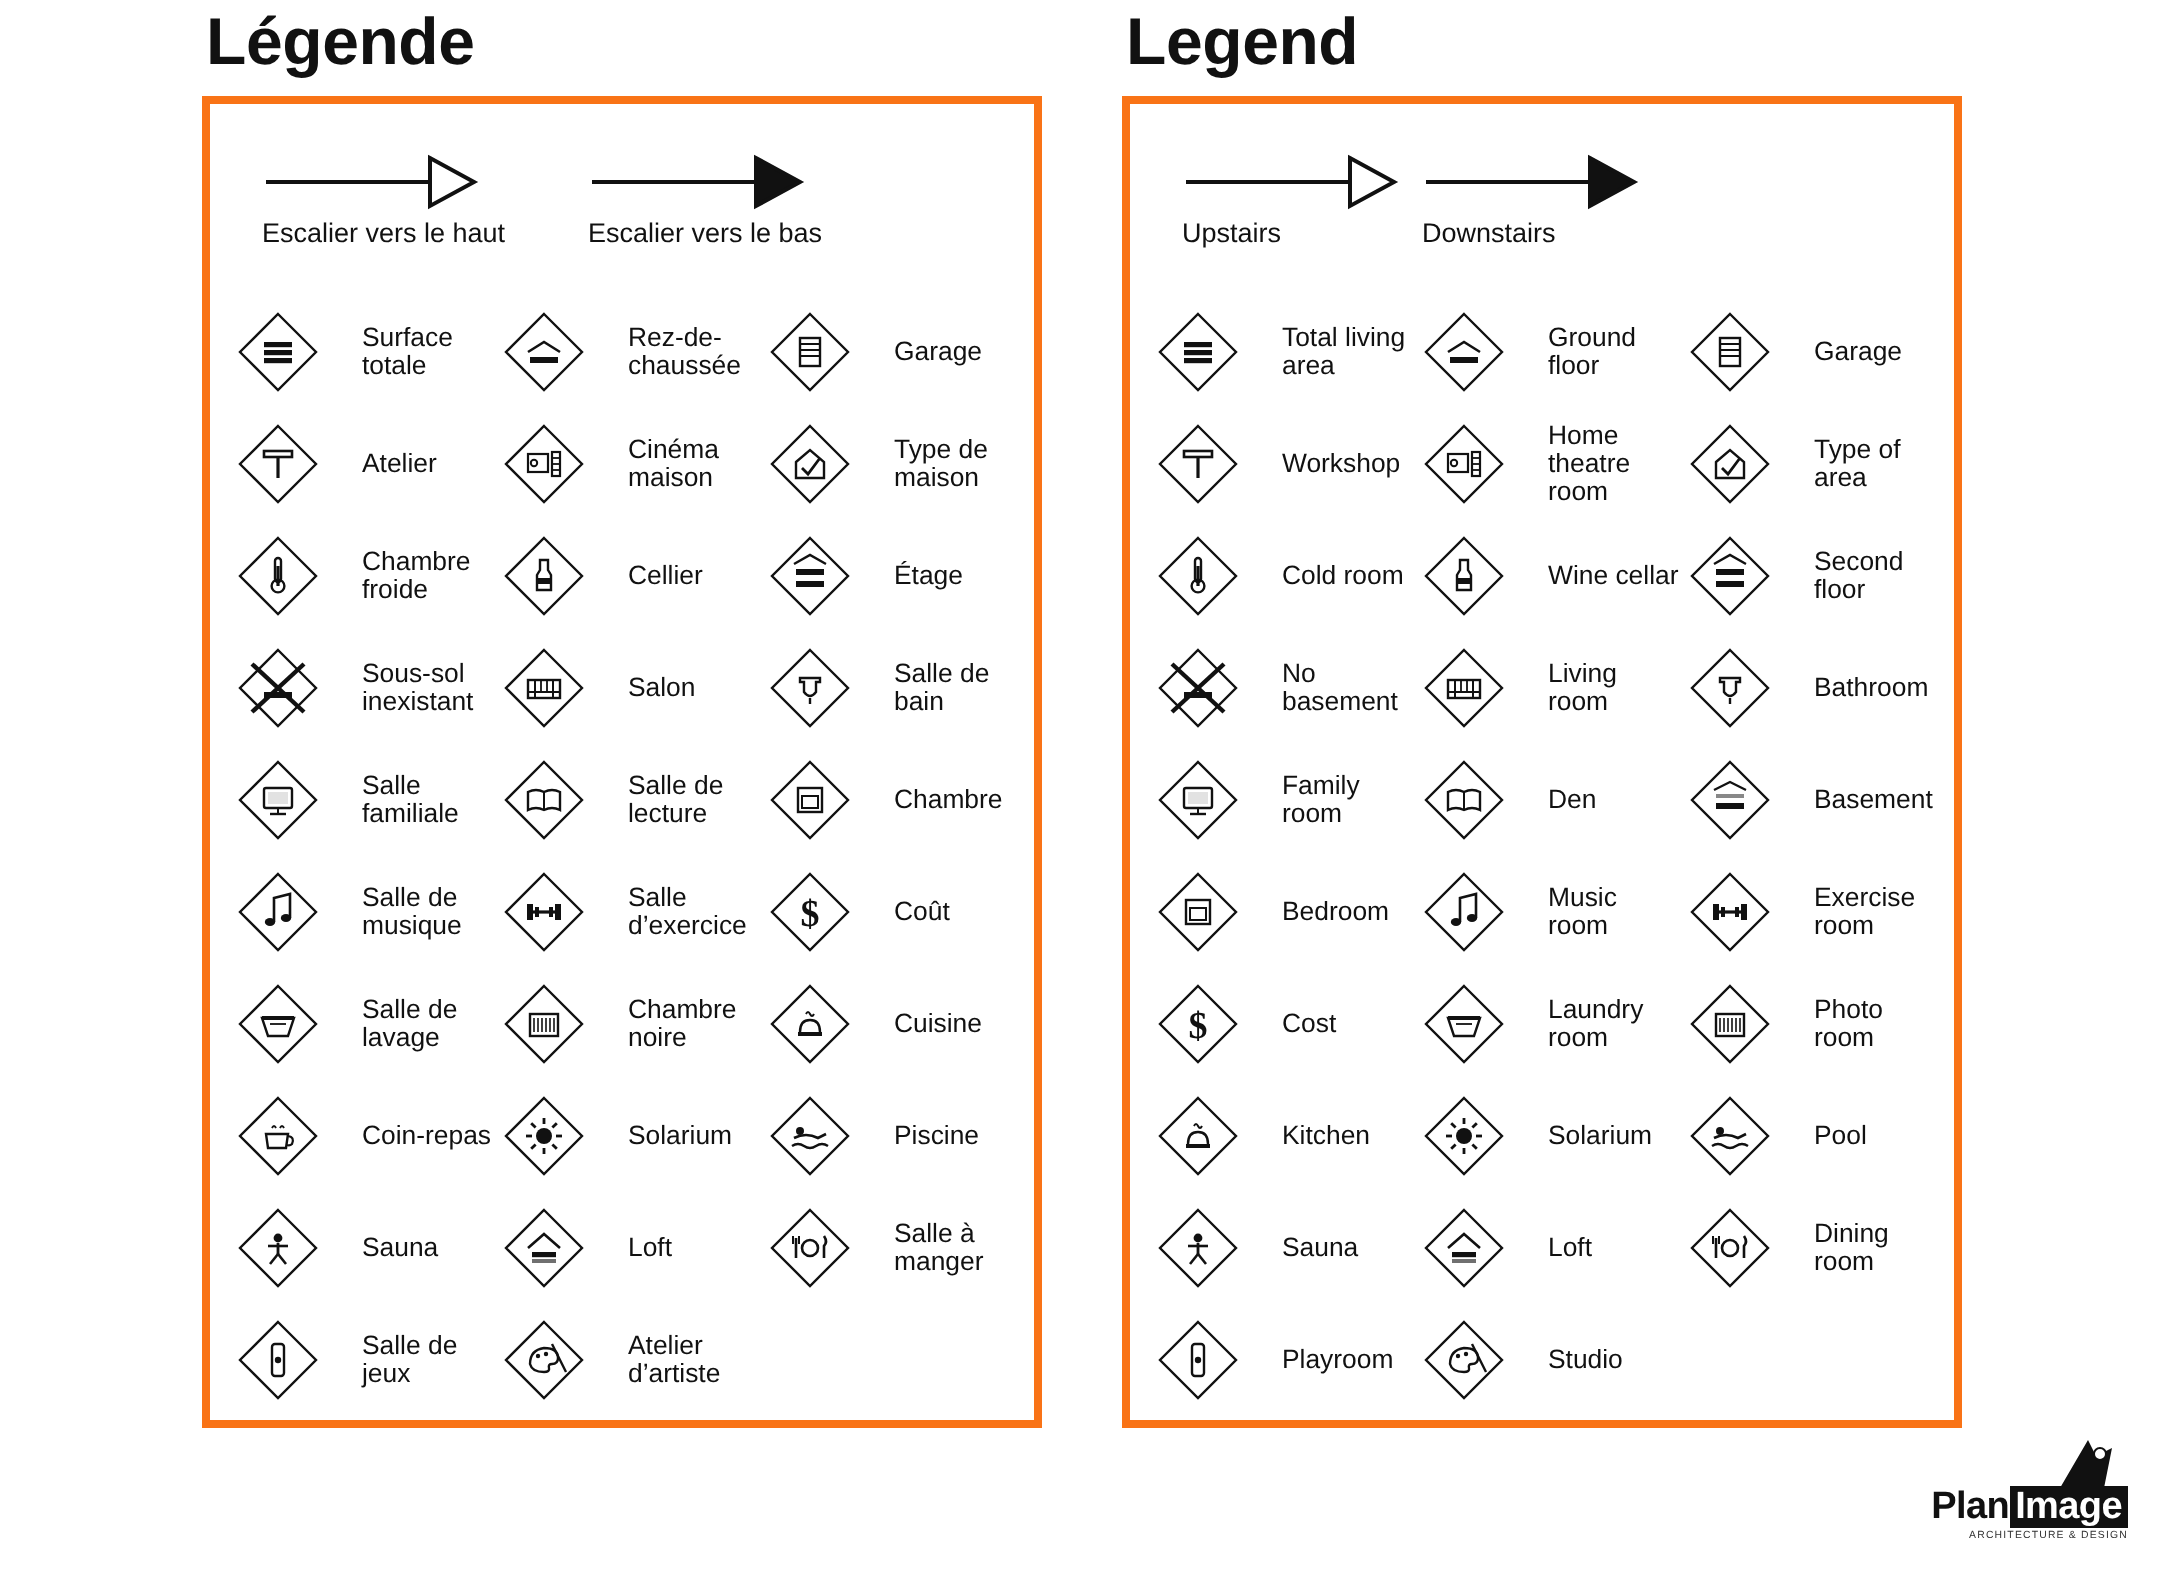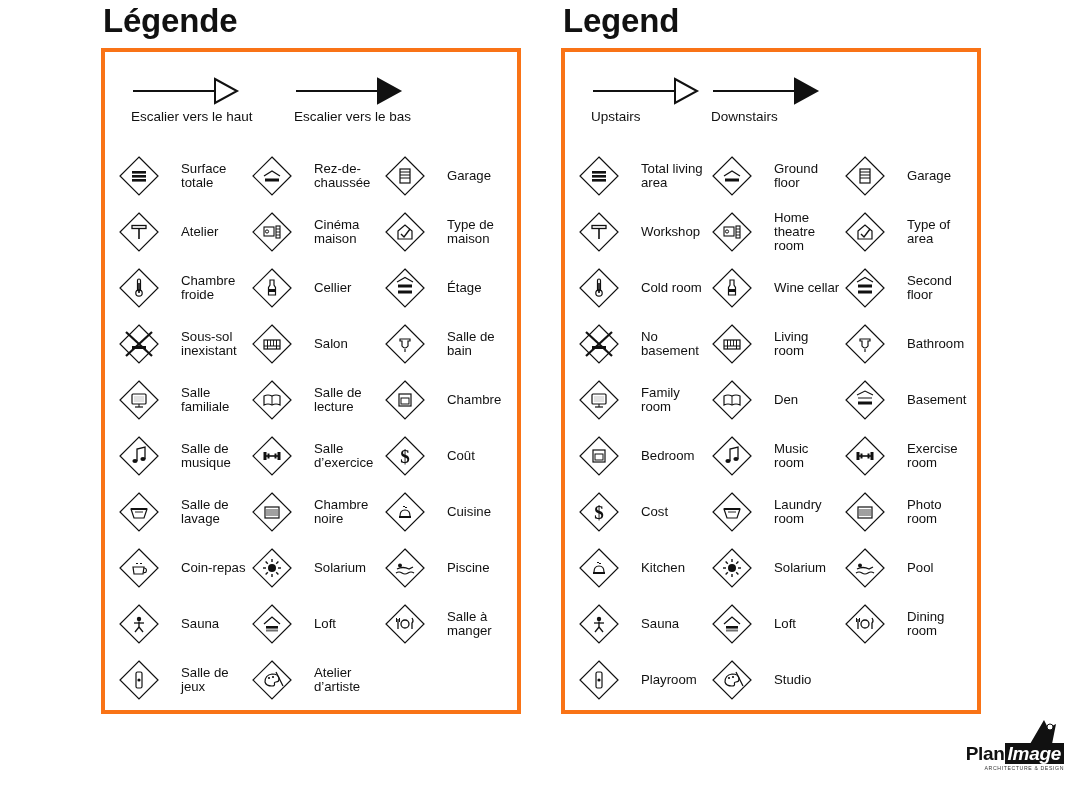--- a/index.html
+++ b/index.html
@@ -100,21 +100,20 @@
     text-align: right;
   }
   .logo-main {
     font-size: 19px;
     font-weight: bold;
     color: #111;
     letter-spacing: -0.3px;
     line-height: 1;
   }
   .logo-main .ital {
-    font-style: italic;
     background: #111;
     color: #fff;
     padding: 0 3px;
   }
   .logo-sub {
     font-size: 5.2px;
     letter-spacing: 0.6px;
     color: #333;
     margin-top: 2px;
   }

